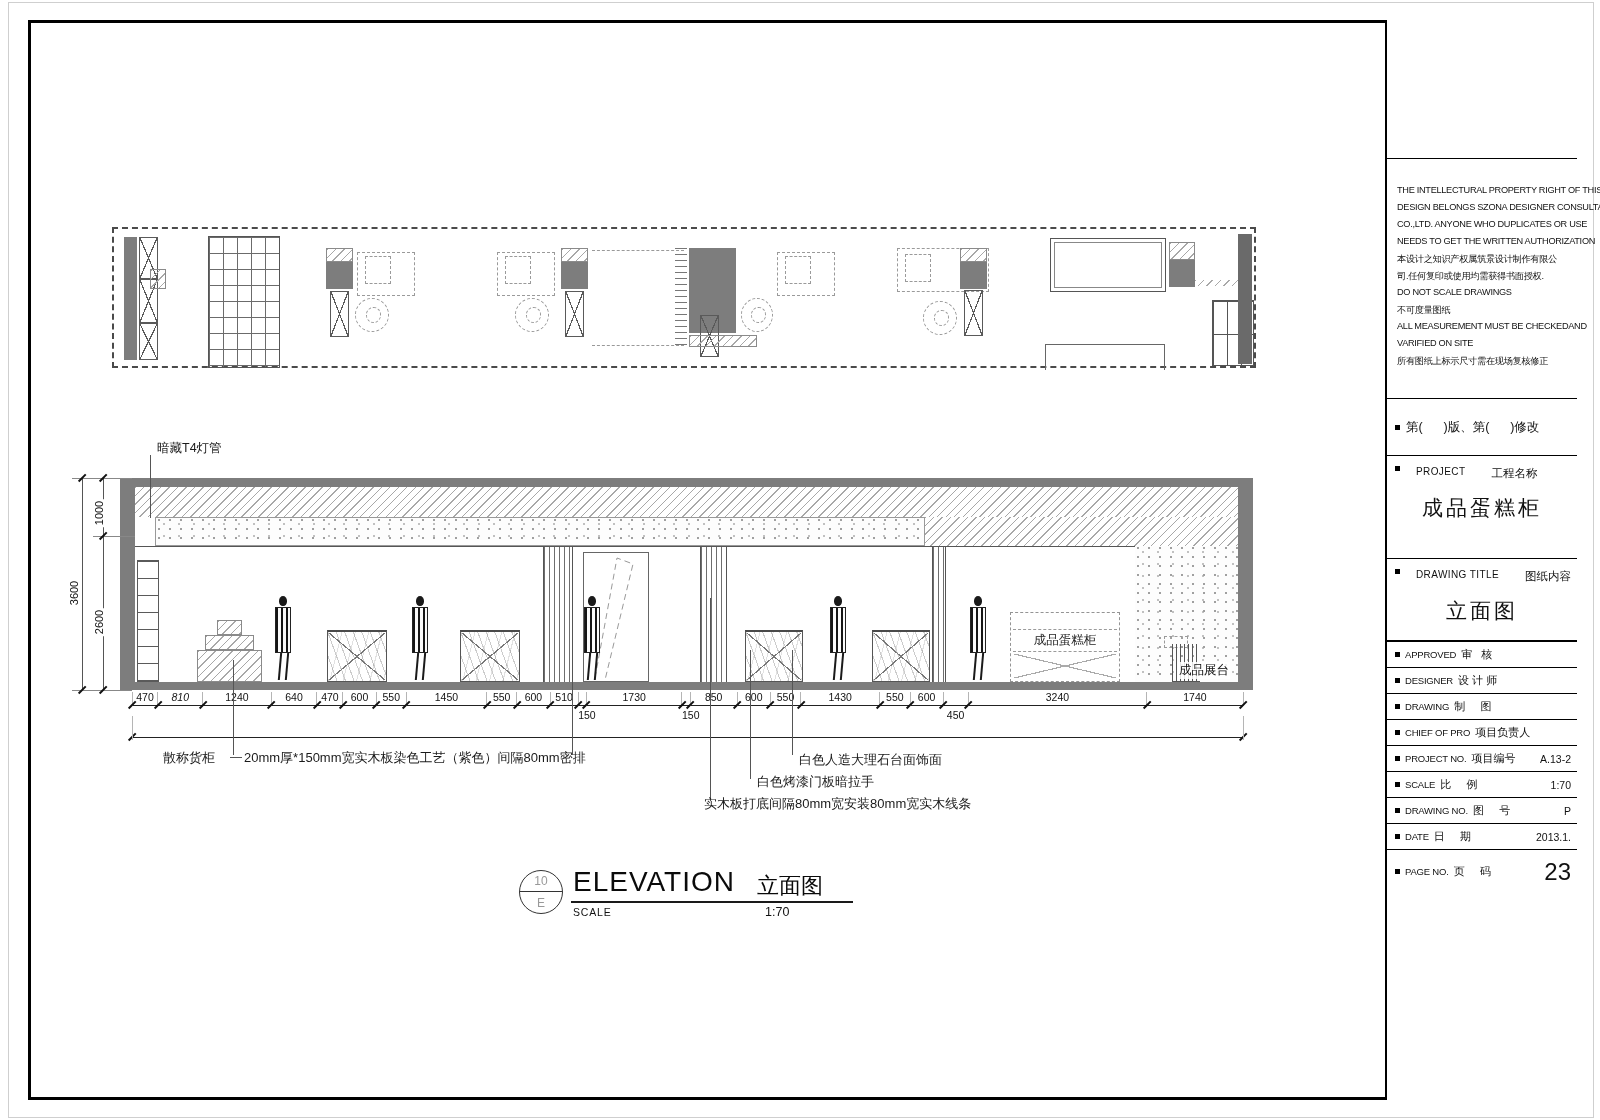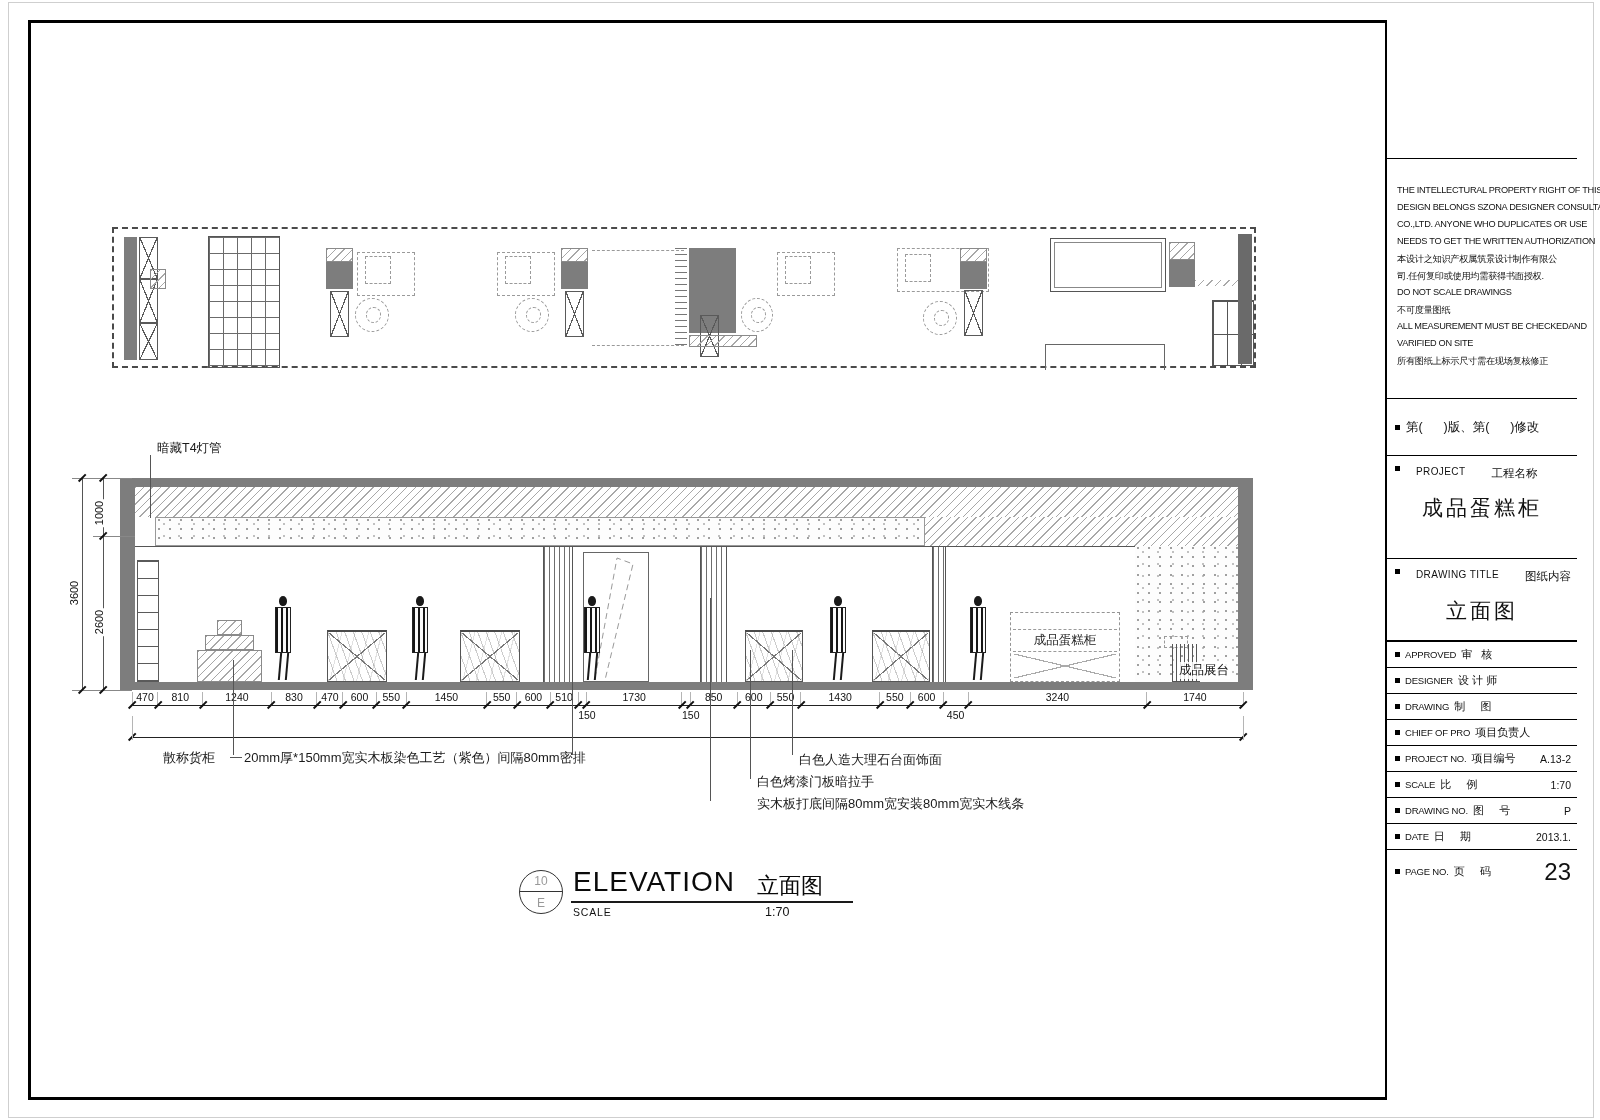--- a/index.html
+++ b/index.html
@@ -288,23 +288,23 @@
       <div class="tick" style="left: 773.031px; top: 16px;"></div>
       <div class="dext" style="left: 810.663px; top: 4px;"></div>
       <div class="tick" style="left: 806.163px; top: 16px;"></div>
       <div class="dext" style="left: 835.511px; top: 4px;"></div>
       <div class="tick" style="left: 831.011px; top: 16px;"></div>
       <div class="dext" style="left: 1014.42px; top: 4px;"></div>
       <div class="tick" style="left: 1009.92px; top: 16px;"></div>
       <div class="dext" style="left: 1110.5px; top: 4px;"></div>
       <div class="tick" style="left: 1106px; top: 16px;"></div>
       <div class="dlabel" style="left: 0px; width: 25.9528px; top: 3px;">470</div>
-      <div class="dlabel" style="left: 25.9528px; width: 44.7271px; top: 3px;">810</div>
+      <div class="dlabel" style="left: 25.9528px; width: 44.7271px; top: 3px; font-style: italic;">810</div>
       <div class="dlabel" style="left: 70.6799px; width: 68.4712px; top: 3px;">1240</div>
-      <div class="dlabel" style="left: 139.151px; width: 45.8315px; top: 3px;">830</div>
+      <div class="dlabel" style="left: 139.151px; width: 45.8315px; top: 3px;">640</div>
       <div class="dlabel" style="left: 184.983px; width: 25.9528px; top: 3px;">470</div>
       <div class="dlabel" style="left: 210.935px; width: 33.1312px; top: 3px;">600</div>
       <div class="dlabel" style="left: 244.067px; width: 30.3703px; top: 3px;">550</div>
       <div class="dlabel" style="left: 274.437px; width: 80.0671px; top: 3px;">1450</div>
       <div class="dlabel" style="left: 354.504px; width: 30.3703px; top: 3px;">550</div>
       <div class="dlabel" style="left: 384.874px; width: 33.1312px; top: 3px;">600</div>
       <div class="dlabel" style="left: 418.005px; width: 28.1615px; top: 3px;">510</div>
       <div class="dlabel" style="left: 446.167px; width: 8.2828px; top: 21px;">150</div>
       <div class="dlabel" style="left: 454.45px; width: 95.5283px; top: 3px;">1730</div>
       <div class="dlabel" style="left: 549.978px; width: 8.2828px; top: 21px;">150</div>
@@ -334,21 +334,21 @@
     <div class="anno" style="left:244px;top:749px">20mm厚*150mm宽实木板染色工艺（紫色）间隔80mm密排</div>
     <div class="ab vlineX" style="left:572px;top:640px;height:115px"></div>
 
     <div class="ab vlineX" style="left:792px;top:650px;height:105px"></div>
     <div class="anno" style="left:799px;top:751px">白色人造大理石台面饰面</div>
 
     <div class="ab vlineX" style="left:750px;top:650px;height:129px"></div>
     <div class="anno" style="left:757px;top:773px">白色烤漆门板暗拉手</div>
 
     <div class="ab vlineX" style="left:710px;top:598px;height:203px"></div>
-    <div class="anno" style="left:757px;top:795px">实木板打底间隔80mm宽安装80mm宽实木线条</div>
+    <div class="anno" style="left:704px;top:795px">实木板打底间隔80mm宽安装80mm宽实木线条</div>
   </div>
 
   <div class="caption">
     <div class="bubble">
       <div class="bubble-top">10</div>
       <div class="bubble-bot">E</div>
     </div>
     <div class="cap-en">ELEVATION</div>
     <div class="cap-zh">立面图</div>
     <div class="cap-rule"></div>

